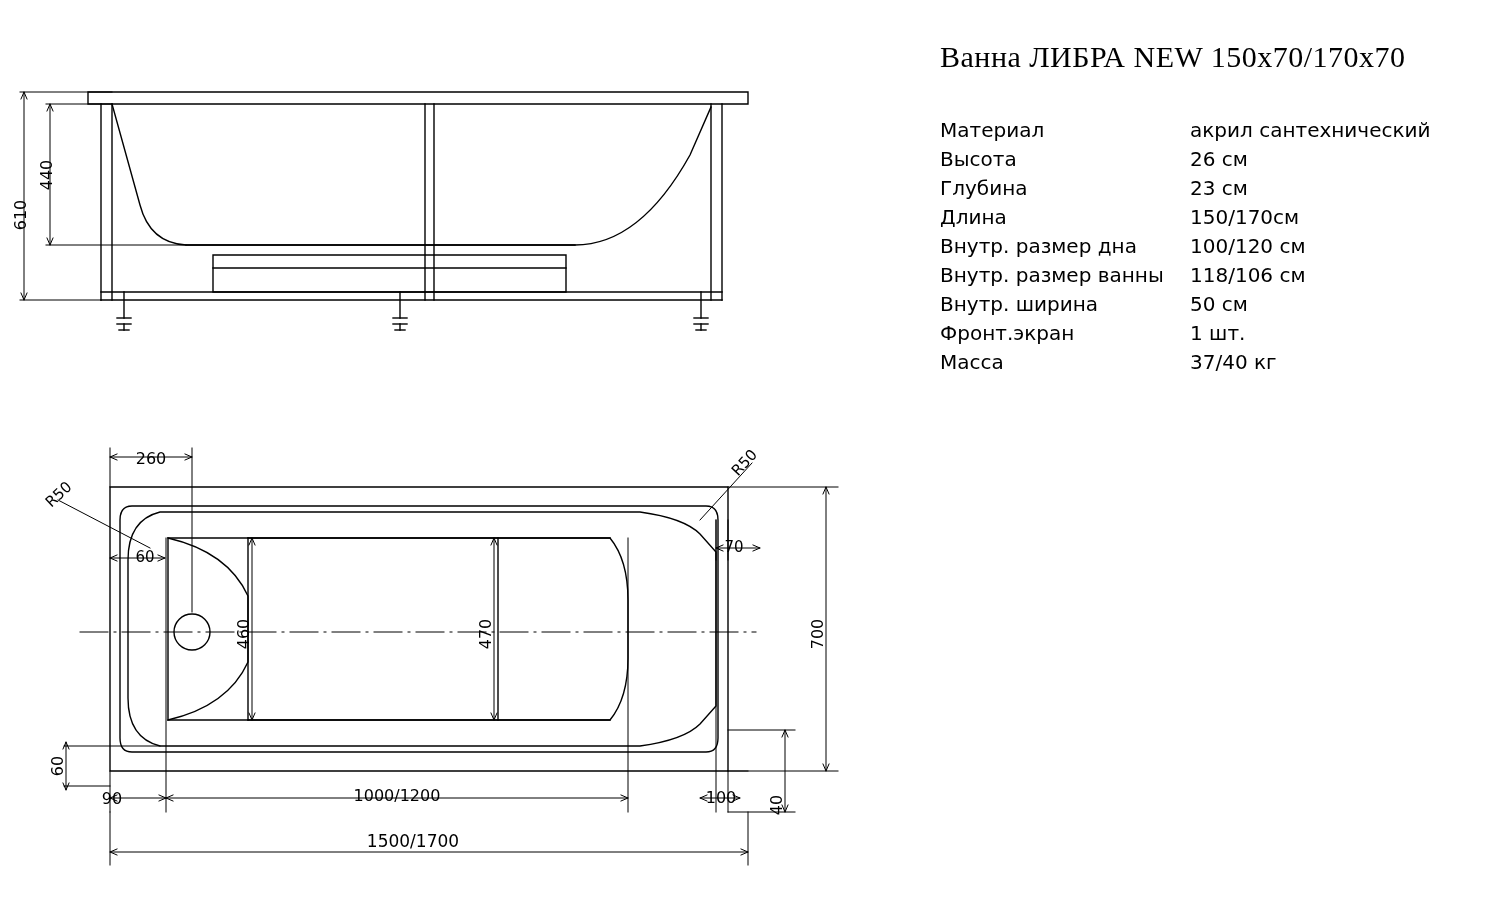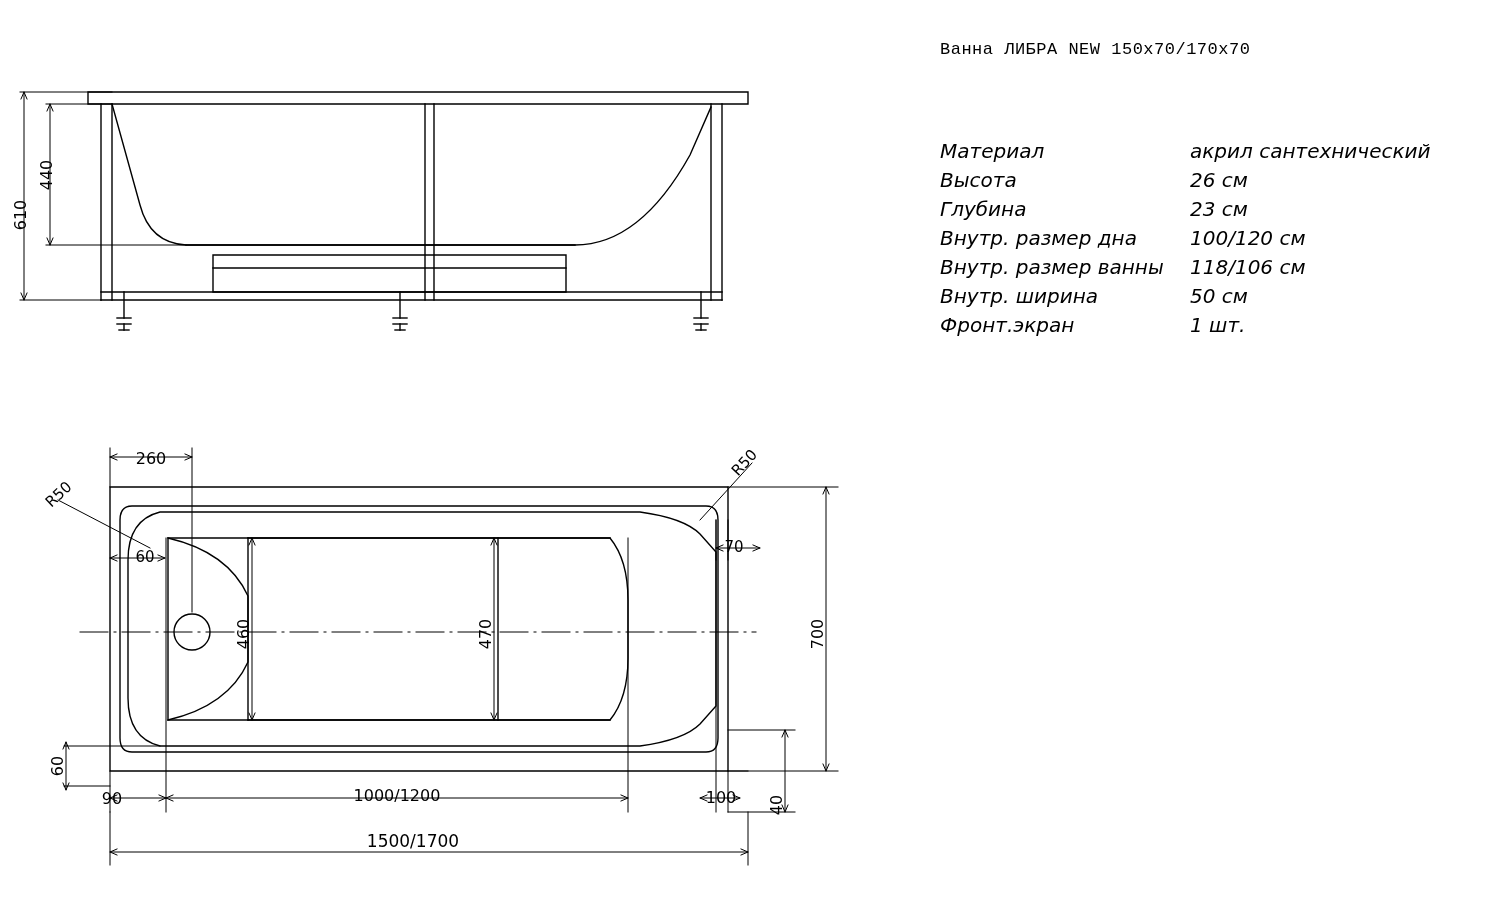--- a/index.html
+++ b/index.html
@@ -27,30 +27,29 @@
     width: 1506px;
     height: 921px;
   }
   .spec-panel {
     position: absolute;
     left: 940px;
     top: 40px;
     width: 540px;
   }
   .spec-title {
-    font-size: 17px;
+    font-size: 30px;
     letter-spacing: 0.5px;
     white-space: nowrap;
-    font-family: Liberation Mono, monospace;
+    font-family: Liberation Serif, serif;
   }
   .spec-table {
-    margin-top: 78px;
+    margin-top: 42px;
     width: 530px;
     border-collapse: collapse;
-    font-style: italic;
   }
   .spec-table td {
     font-size: 20px;
     padding: 2px 0 3px 0;
     white-space: nowrap;
     font-family: "DejaVu Sans", sans-serif;
   }
   .spec-table td.label {
     text-align: left;
     width: 250px;
@@ -255,32 +254,40 @@
         </tr>
         <tr>
           <td class="label">Высота</td>
           <td class="value">26 см</td>
         </tr>
         <tr>
           <td class="label">Глубина</td>
           <td class="value">23 см</td>
         </tr>
         <tr>
+          <td class="label">Длина</td>
+          <td class="value">150/170см</td>
+        </tr>
+        <tr>
           <td class="label">Внутр. размер дна</td>
           <td class="value">100/120 см</td>
         </tr>
         <tr>
           <td class="label">Внутр. размер ванны</td>
           <td class="value">118/106 см</td>
         </tr>
         <tr>
           <td class="label">Внутр. ширина</td>
           <td class="value">50 см</td>
         </tr>
         <tr>
           <td class="label">Фронт.экран</td>
           <td class="value">1 шт.</td>
+        </tr>
+        <tr>
+          <td class="label">Масса</td>
+          <td class="value">37/40 кг</td>
         </tr>
       </tbody>
     </table>
   </div>
 
 </div>
 
 </body></html>

